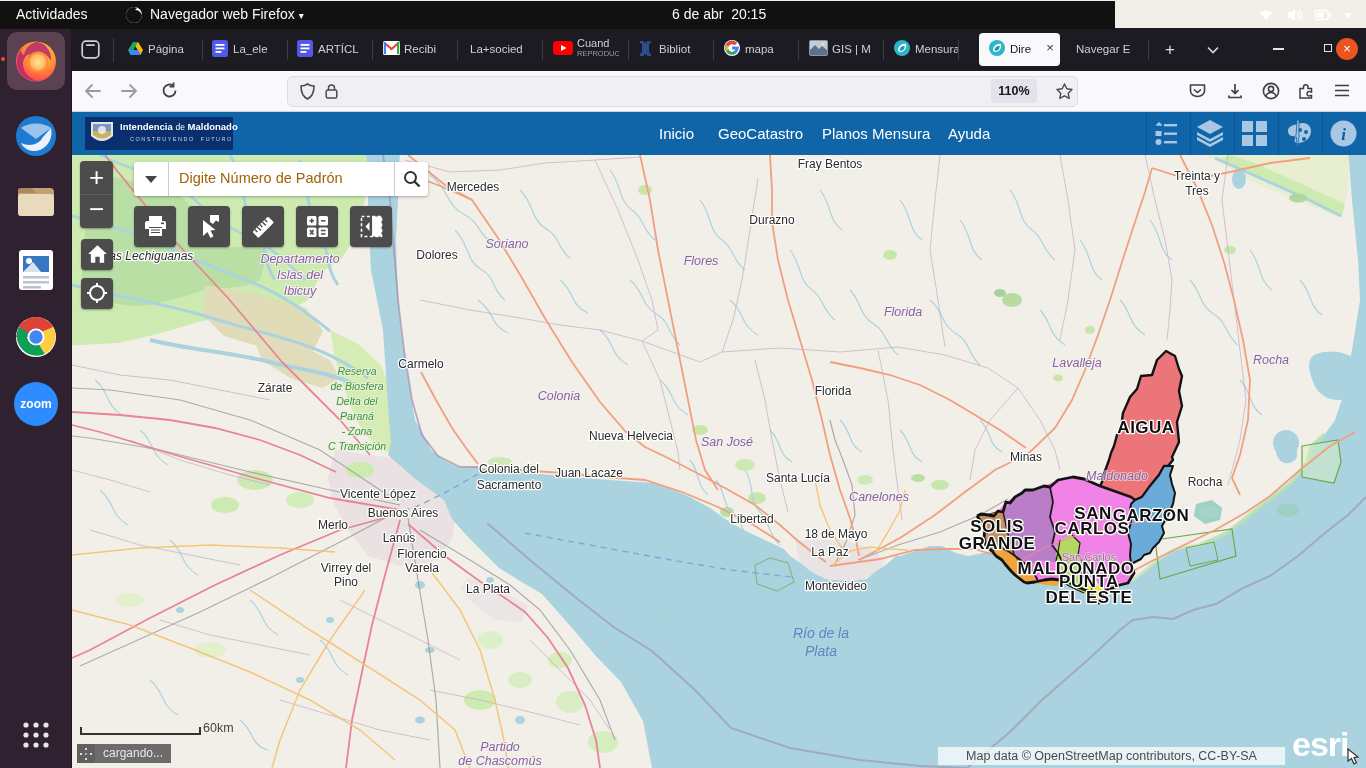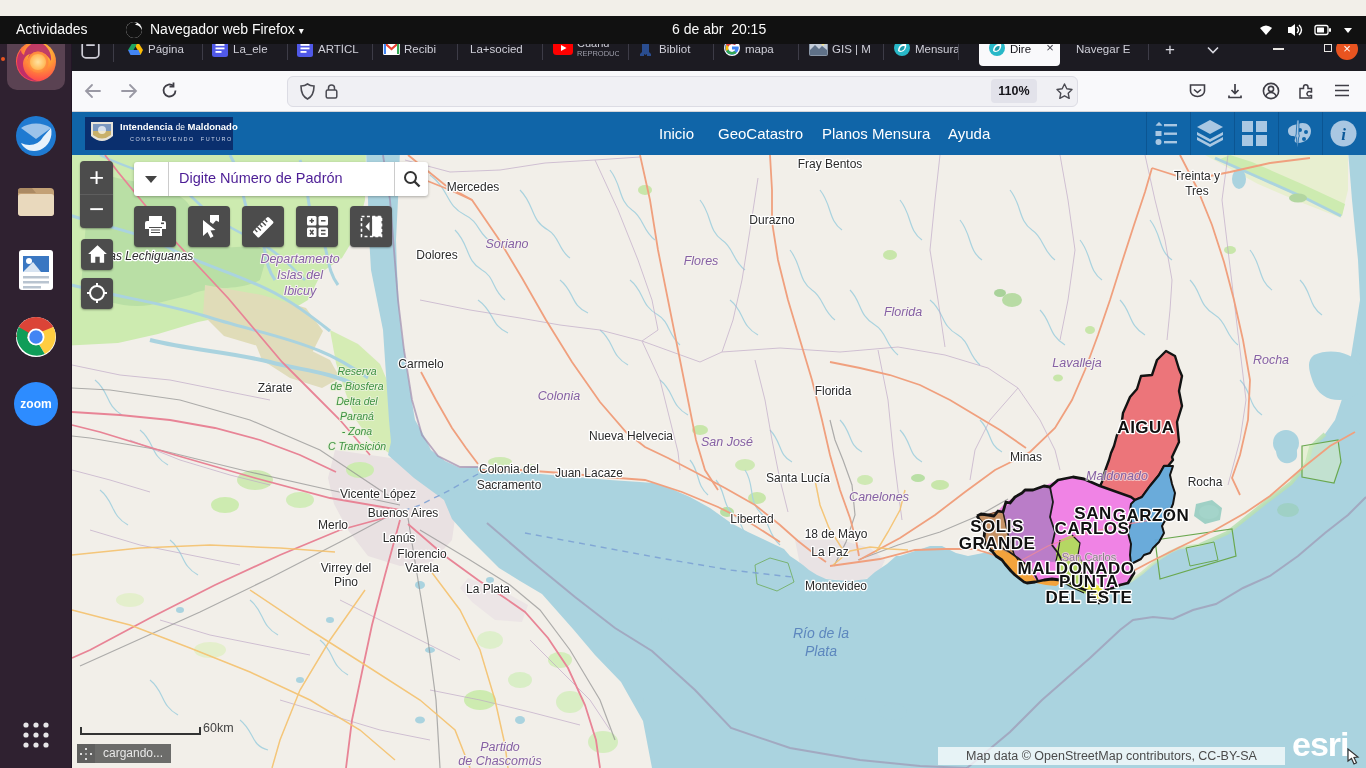--- a/index.html
+++ b/index.html
@@ -1,16 +1,16 @@
 <!DOCTYPE html>
 <html><head><meta charset="utf-8">
 <style>
 *{margin:0;padding:0;box-sizing:border-box}
 html,body{width:1366px;height:768px;overflow:hidden;font-family:"Liberation Sans",sans-serif;background:#f2efe9}
-#topbar{position:absolute;left:0;top:16px;width:1366px;height:28px;background:#111;color:#fff;z-index:50}
+#topbar{position:absolute;left:0;top:1px;width:1115px;height:28px;background:#111;color:#fff;z-index:50}
 #topbar .txt{position:absolute;font-size:14px;top:5px;color:#fafafa}
 #dock{position:absolute;left:0;top:28px;width:72px;height:740px;background:#2f2130;z-index:40;border-right:1px solid #221626}
 #ffwin{position:absolute;left:72px;top:28px;width:1294px;height:43px;background:#1c1b22;z-index:40}
 #navbar{position:absolute;left:72px;top:71px;width:1294px;height:41px;background:#f9f9fb;z-index:40;border-bottom:1px solid #d4d4d8}
 #appheader{position:absolute;left:72px;top:112px;width:1294px;height:43px;background:#1065a8;z-index:40}
 .tabtxt{position:absolute;top:15px;font-size:11.5px;color:#cfcfd8;white-space:nowrap;overflow:hidden}
 .tabsep{position:absolute;top:40px;width:1px;height:20px;background:#3d3c47}
 .activetab{position:absolute;left:907px;top:5px;width:81px;height:33px;background:#f9f9fb;border-radius:4px}
 .hnav{position:absolute;top:13px;color:#fff;font-size:15px}
 .hsep{position:absolute;top:112px;width:1px;height:43px;background:#0b5592;z-index:41}
@@ -614,21 +614,21 @@
 <div class="mapbtn" style="left:81px;top:278px;width:32px;height:31px"></div>
 <svg style="position:absolute;left:86px;top:282px;z-index:31" width="22" height="22" viewBox="0 0 22 22">
     <circle cx="11" cy="11" r="7" fill="none" stroke="#fff" stroke-width="2"></circle>
     <path d="M11,1 L11,5 M11,17 L11,21 M1,11 L5,11 M17,11 L21,11" stroke="#fff" stroke-width="2"></path>
   </svg>
 <div style="position:absolute;left:134px;top:162px;width:294px;height:34px;background:#fff;border-radius:3px;box-shadow:0 1px 3px rgba(0,0,0,.3);z-index:30"></div>
 <svg style="position:absolute;left:144px;top:175px;z-index:31" width="14" height="9" viewBox="0 0 14 9">
     <path d="M1,1 L7,8 L13,1 Z" fill="#444"></path>
   </svg>
 <div style="position:absolute;left:168px;top:162px;width:1px;height:34px;background:#ccc;z-index:31"></div>
-<div style="position:absolute;left:179px;top:170px;font-size:14.5px;color:#4c1d95;z-index:31">Digite Número de Padrón</div>
+<div style="position:absolute;left:179px;top:170px;font-size:14.5px;color:#a16207;z-index:31">Digite Número de Padrón</div>
 <div style="position:absolute;left:394px;top:162px;width:1px;height:34px;background:#ccc;z-index:31"></div>
 <svg style="position:absolute;left:403px;top:170px;z-index:31" width="18" height="18" viewBox="0 0 18 18">
     <circle cx="7.5" cy="7.5" r="5.5" fill="none" stroke="#333" stroke-width="2"></circle>
     <path d="M11.5,11.5 L16.5,16.5" stroke="#333" stroke-width="2.4"></path>
   </svg>
 <div class="mapbtn" style="left:134px;top:206px;width:42px;height:41px"></div>
 <svg style="position:absolute;left:144px;top:215px;z-index:31" width="23" height="22" viewBox="0 0 23 22" fill="#fff">
     <path d="M5,6 L5,1 L18,1 L18,6 M3,6 L20,6 Q22,6 22,8 L22,14 L18,14 L18,12 L5,12 L5,14 L1,14 L1,8 Q1,6 3,6 Z"></path>
     <rect x="5" y="13" width="13" height="8"></rect>
     <rect x="17" y="7.5" width="3" height="1.6" fill="#4c4c4c"></rect>

